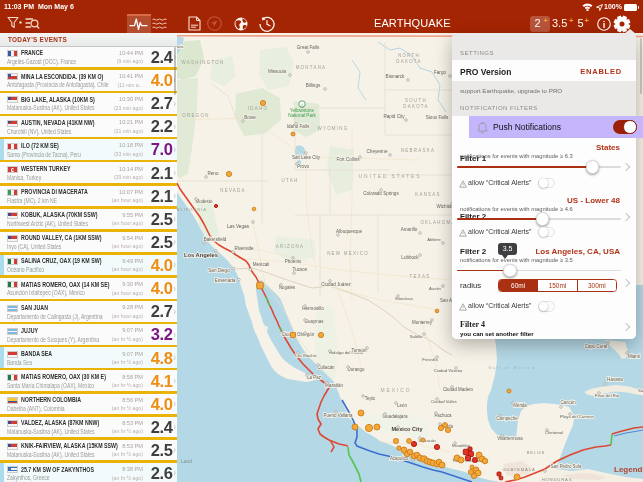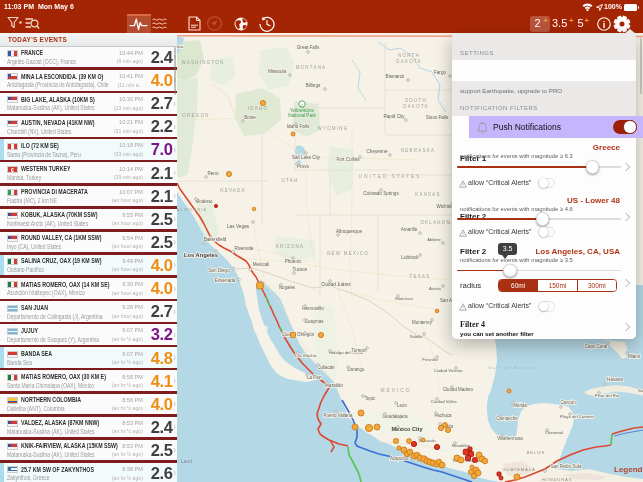--- a/index.html
+++ b/index.html
@@ -1,20 +1,20 @@
 <!DOCTYPE html>
 <html><head><meta charset="utf-8">
 <style>
 *{margin:0;padding:0;box-sizing:border-box;}
 html,body{width:643px;height:482px;overflow:hidden;background:#d5d8da;font-family:"Liberation Sans",sans-serif;}
 .abs{position:absolute;}
 #stage{position:relative;width:643px;height:482px;overflow:hidden;}
 #statusbar{left:0;top:0;width:643px;height:14px;background:#a42503;color:#fff;}
 #navbar{left:0;top:14px;width:643px;height:19px;background:#a42503;}
-#sidebar{left:0;top:33px;width:177px;height:449px;background:#7f1d1d;}
+#sidebar{left:0;top:33px;width:177px;height:449px;background:#eab308;}
 .ev{position:absolute;left:0;width:177px;height:20.6px;background:#fbfbfb;overflow:hidden;}
 .ev.new{background:#f2fafc;}
 .stripe{position:absolute;left:0;top:0;width:3.5px;height:20.6px;background:#aadcee;}
 .ti{position:absolute;left:20.5px;top:2.6px;font-size:6.6px;font-weight:bold;color:#2e2e2e;white-space:nowrap;transform:scaleX(0.8);transform-origin:0 0;}
 .sub{position:absolute;left:7px;top:11.4px;font-size:6.3px;color:#9a9a9a;white-space:nowrap;transform:scaleX(0.8);transform-origin:0 0;}
 .tm{position:absolute;right:34px;top:3.2px;font-size:5.6px;color:#aaa29e;}
 .ago{position:absolute;right:34px;top:11.6px;font-size:5.2px;color:#b8b0ac;}
 .mag{position:absolute;right:4.5px;top:1.2px;font-size:16.5px;font-weight:bold;color:#3f3f3f;letter-spacing:-0.4px;}
 .chev{position:absolute;right:0.5px;top:4.5px;font-size:10px;color:#c0c0c4;font-weight:bold;transform:scaleX(0.6);}
 .flag{position:absolute;left:7px;top:3.4px;width:10.5px;height:7px;}
@@ -381,20 +381,21 @@
   <circle cx="7" cy="7" r="6.5" fill="#fdf6f0"></circle>
   <path d="M1.5,4.5 Q4,2.5 6,3.5 Q8,4.5 6.5,6 Q4.5,7.5 5.5,9 Q6.5,10.5 5,12 Q2.5,11 1.5,8 Z" fill="#a42503"></path>
   <path d="M8.5,1.2 Q11,2 12.5,4.5 Q11,6.5 9.5,5.5 Q8,4.5 8.5,1.2 Z" fill="#a42503"></path>
   <path d="M9.5,8 Q12,7.5 12.8,9 Q11.5,11.8 9,12.6 Q8,10 9.5,8 Z" fill="#a42503"></path>
  </svg>
  <svg class="abs" style="left:259px;top:2px" width="16" height="16" viewBox="0 0 16 16">
   <path d="M3.2,3.2 A7,7 0 1 1 1,8" fill="none" stroke="#fdf6f0" stroke-width="1.3"></path>
   <path d="M3.6,0.8 L3.2,4.4 L6.6,3.4 Z" fill="#fdf6f0"></path>
   <path d="M8,4.5 L8,8.3 L11,9.8" fill="none" stroke="#fdf6f0" stroke-width="1.2" stroke-linecap="round"></path>
  </svg>
+ <div class="abs" style="left:374px;top:2.8px;width:160px;font-size:11px;color:#fff;letter-spacing:0.1px;">EARTHQUAKE</div>
  <div class="abs" style="left:530px;top:1.5px;width:20px;height:16.5px;background:rgba(255,255,255,0.22);border-radius:3px;"></div>
  <div class="abs" style="left:534.5px;top:3px;font-size:11px;color:#fff;">2</div>
  <div class="abs" style="left:543.5px;top:1.5px;font-size:7.5px;color:#f0a33a;font-weight:bold;">+</div>
  <div class="abs" style="left:552px;top:3px;font-size:11px;color:#fff;">3.5</div>
  <div class="abs" style="left:569px;top:1.5px;font-size:7.5px;color:#f0a33a;font-weight:bold;">+</div>
  <div class="abs" style="left:577.5px;top:3px;font-size:11px;color:#fff;">5</div>
  <div class="abs" style="left:584.5px;top:1.5px;font-size:7.5px;color:#f0a33a;font-weight:bold;">+</div>
  <svg class="abs" style="left:597px;top:2.5px" width="14" height="14" viewBox="0 0 14 14">
   <circle cx="7" cy="7" r="6.3" fill="none" stroke="#fff" stroke-width="1.1"></circle>
   <text x="7" y="10.6" font-size="9.5" fill="#fff" text-anchor="middle" font-family="Liberation Serif,serif" font-weight="bold">i</text>
@@ -640,39 +641,43 @@
         <div class="mag" style="color:#3f3f3f">2.6</div>
         <div class="chev">›</div>
       </div>
       <div class="abs" style="left:173.5px;top:14px;width:2.2px;height:48px;background:rgba(120,120,120,0.45);border-radius:1px;"></div>
     </div>
     <div class="abs" id="panel">
       <div class="abs" style="left:172px;top:-4.5px;width:0;height:0;border-left:6px solid transparent;border-right:6px solid transparent;border-bottom:5px solid #eae9e8;"></div>
       <div class="abs gray" style="left:0;top:0;width:184px;height:27px;border-radius:5px 5px 0 0;">
         <div class="abs pl seclab" style="top:17px;">SETTINGS</div>
       </div>
+      <div class="abs" style="left:0;top:27px;width:184px;height:21px;background:#fdfdfd;">
+        <div class="abs pl" style="top:6.5px;font-size:8.5px;font-weight:bold;color:#1e1e1e;">PRO Version</div>
+        <div class="abs red" style="right:14px;top:7px;font-size:7.5px;letter-spacing:0.8px;font-weight:bold;">ENABLED</div>
+      </div>
       <div class="abs gray" style="left:0;top:48px;width:184px;height:35px;">
         <div class="abs pl" style="top:6px;font-size:6.2px;color:#6f6f6f;">support Earthquake, upgrade to PRO</div>
         <div class="abs pl seclab" style="top:24px;">NOTIFICATION FILTERS</div>
       </div>
       <div class="abs" style="left:17px;top:83px;width:184px;height:22px;background:#c4b5fd;text-align:center;">
         <svg class="abs" style="left:8px;top:5.5px" width="11" height="12" viewBox="0 0 11 12">
           <path d="M5.5,1 C3,1 2,3 2,5 L2,7.5 L0.8,9 L10.2,9 L9,7.5 L9,5 C9,3 8,1 5.5,1 Z" fill="none" stroke="#9a9a9a" stroke-width="0.9"></path>
           <path d="M4,10.2 A1.6,1.6 0 0 0 7,10.2" fill="none" stroke="#9a9a9a" stroke-width="0.9"></path>
           <circle cx="5.5" cy="0.8" r="0.7" fill="none" stroke="#9a9a9a" stroke-width="0.7"></circle>
         </svg>
         <div class="abs" style="left:24px;top:6px;font-size:8.5px;color:#111;">Push Notifications</div>
         <div class="abs" style="right:16px;top:3.5px;width:24px;height:14.5px;border-radius:7.5px;background:#9c2007;">
           <div class="abs" style="right:0.5px;top:0.5px;width:13.5px;height:13.5px;border-radius:50%;background:#fff;border:0.8px solid #8a1c06;"></div>
         </div>
       </div>
       <div class="hl" style="top:105px;"></div>
       <div class="abs" style="left:0;top:105px;width:184px;height:52.5px;background:#fdfdfd;">
         <div class="abs pl ftit" style="top:16px;">Filter 1</div>
-        <div class="abs red" style="right:16px;top:5px;font-size:8px;font-weight:bold;">Greece</div>
+        <div class="abs red" style="right:16px;top:5px;font-size:8px;font-weight:bold;">States</div>
         <div class="abs pl fsub" style="top:15px;">notifications for events with magnitude ≥ 6.3</div>
         <div class="track" style="left:5px;top:28px;width:164px;background:#dcdcdc;"></div>
         <div class="track" style="left:5px;top:28px;width:135px;background:#a93012;"></div>
         <div class="knob" style="left:133.5px;top:22.2px;"></div>
         <div class="pchev" style="top:26px;"></div>
         <svg class="abs" style="left:6.5px;top:41.5px" width="8" height="8" viewBox="0 0 8 8">
           <path d="M4,0.8 L7.4,7.2 L0.6,7.2 Z" fill="none" stroke="#9a9a9a" stroke-width="0.8" stroke-linejoin="round"></path>
           <path d="M4,3 L4,5.2 M4,6.2 L4,6.7" stroke="#9a9a9a" stroke-width="0.7"></path>
         </svg>
         <div class="abs alw" style="left:16px;top:40.5px;">allow “Critical Alerts”</div>

